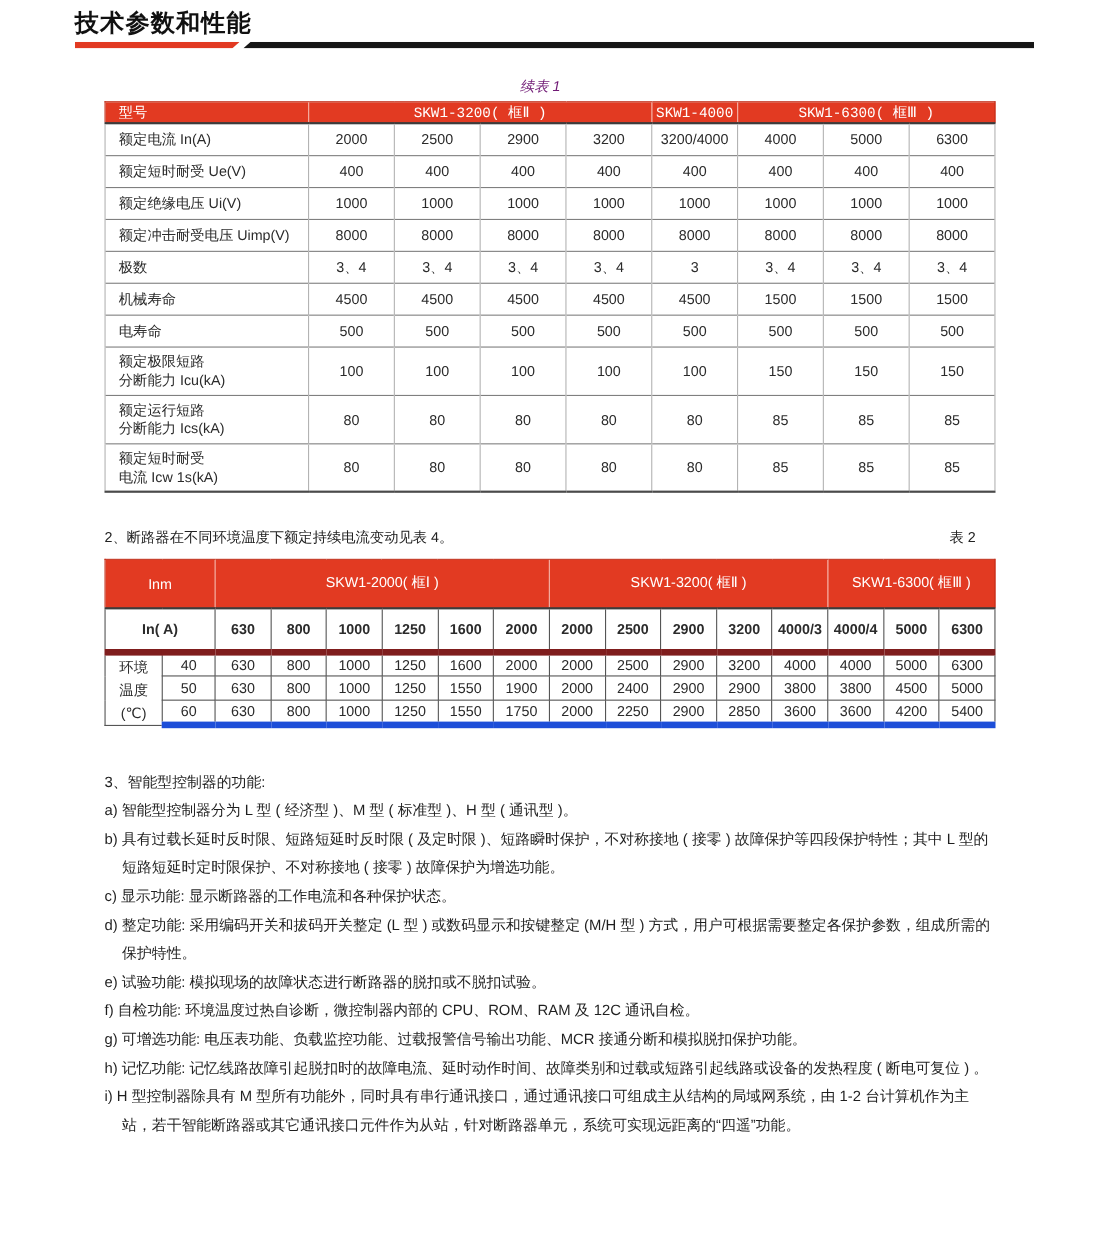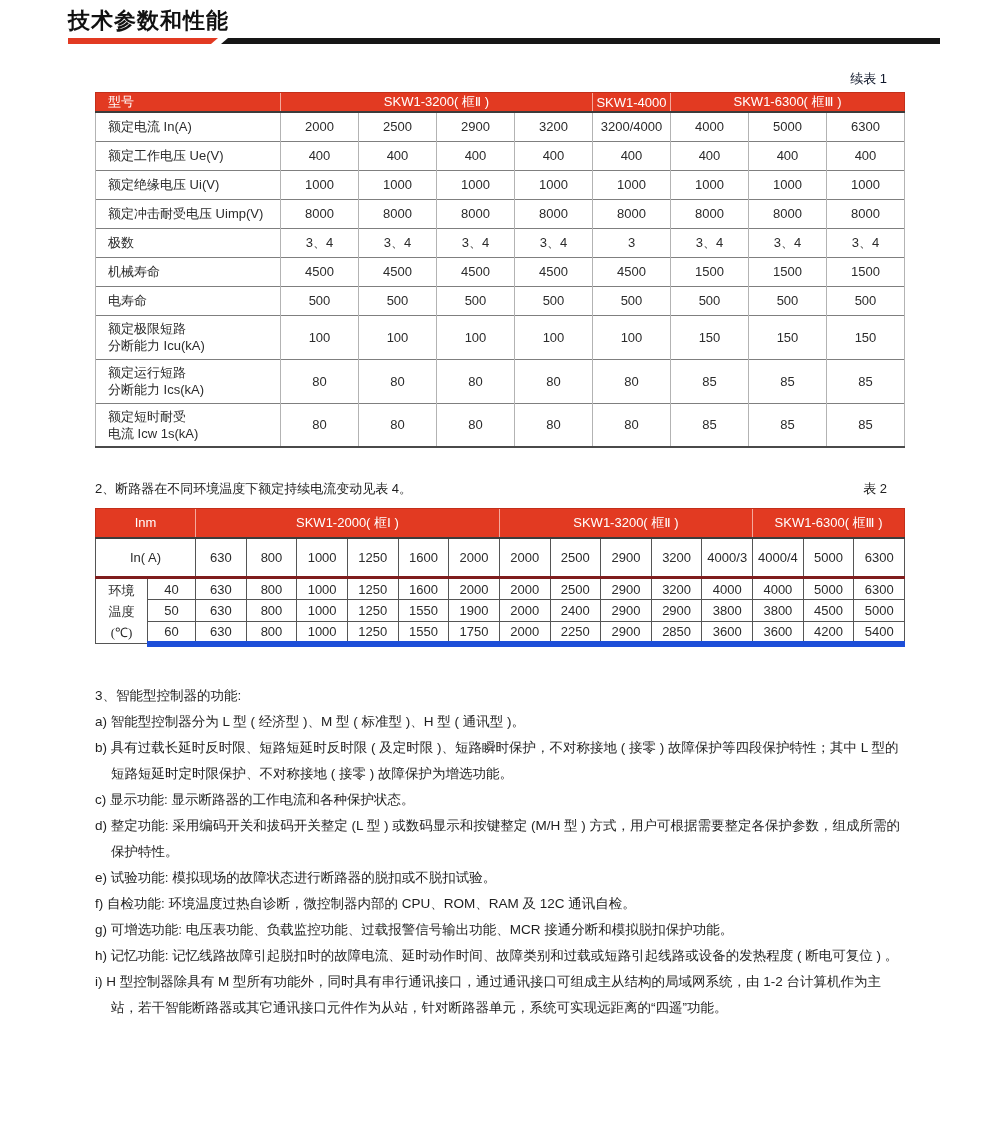--- a/index.html
+++ b/index.html
@@ -23,65 +23,65 @@
     clip-path:polygon(0 0,100% 0,calc(100% - 7px) 100%,0 100%);
   }
   .rule-black {
     flex:1; height:6px; background:#161616; margin-left:3px;
     clip-path:polygon(7px 0,100% 0,100% 100%,0 100%);
   }
 
   .content { margin-left:95px; width:810px; }
 
   .caption-right {
-    margin-top:26px; text-align:right; padding-right:18px;
-    font-size:13px; color:#0f172a;
+    margin-top:26px; text-align:center; padding-right:18px;
+    font-size:13px; color:#701a75;font-style:italic;
   }
 
   
   table { border-collapse:collapse; table-layout:fixed; width:810px; font-size:13px; }
   th.red {
     background:#e23a22; color:#ffffff; font-weight:normal;
     border-left:1px solid #f4a99c; border-top:1px solid #c32f1a;
     border-bottom:0; text-align:center; vertical-align:middle;
   }
   th.red:first-child { border-left:1px solid #c32f1a; }
   th.red:last-child  { border-right:1px solid #c32f1a; }
 
   
   .t1 { margin-top:4px; }
-  .t1 thead th { height:16px; }
+  .t1 thead th { height:16px;font-family:Liberation Mono, monospace; }
   .t1 td {
     border-top:1px solid #7f7f7f;
     border-left:1px solid #b3b3b3; border-right:1px solid #b3b3b3;
     height:29px; text-align:center; vertical-align:middle;
     white-space:pre-line; line-height:17px;
   }
   .t1 tbody tr:first-child td { border-top:2px solid #3c3c3c; }
   .t1 tbody tr:last-child td  { border-bottom:2px solid #4a4a4a; }
   .t1 tr.tall td { height:44px; }
   .t1 td.rowlabel { text-align:left; padding-left:12px; }
 
   
   .sec2row {
     margin-top:32px; width:810px; display:flex; justify-content:space-between;
     font-size:13px; color:#222;
   }
   .sec2row .right { padding-right:18px; }
 
   
   .t2 { margin-top:10px; }
-  .t2 thead th { height:29px;text-align:center; }
+  .t2 thead th { height:44px;text-align:center; }
   .t2 td {
     border:1px solid #555; height:22px;
     text-align:center; vertical-align:middle; white-space:pre-line;
   }
-  .t2 tr.inrow td { border-top:2px solid #3c3c3c; border-bottom:3px solid #7f1d1d; height:40px; }
+  .t2 tr.inrow td { border-top:2px solid #3c3c3c; border-bottom:6px solid #7f1d1d; height:40px;font-weight:bold; }
   .t2 tbody tr:last-child td { border-bottom:6px solid #1d4ed8; }
-  .t2 td.templabel { line-height:21px;font-family:Liberation Serif, serif; }
+  .t2 td.templabel { line-height:21px; }
 
   
   .functions { margin-top:36px; width:812px; font-size:13.5px; line-height:26px; color:#1f1f1f; }
   .functions p { margin:0; }
   .functions p.item { padding-left:16px; text-indent:-16px; }
 </style>
 </head>
 <body>
 
 <div class="page">
@@ -122,21 +122,21 @@
           <td>2000</td>
           <td>2500</td>
           <td>2900</td>
           <td>3200</td>
           <td>3200/4000</td>
           <td>4000</td>
           <td>5000</td>
           <td>6300</td>
         </tr>
         <tr>
-          <td class="rowlabel">额定工作电压 Ue(V)</td>
+          <td class="rowlabel">额定短时耐受 Ue(V)</td>
           <td>400</td>
           <td>400</td>
           <td>400</td>
           <td>400</td>
           <td>400</td>
           <td>400</td>
           <td>400</td>
           <td>400</td>
         </tr>
         <tr>

